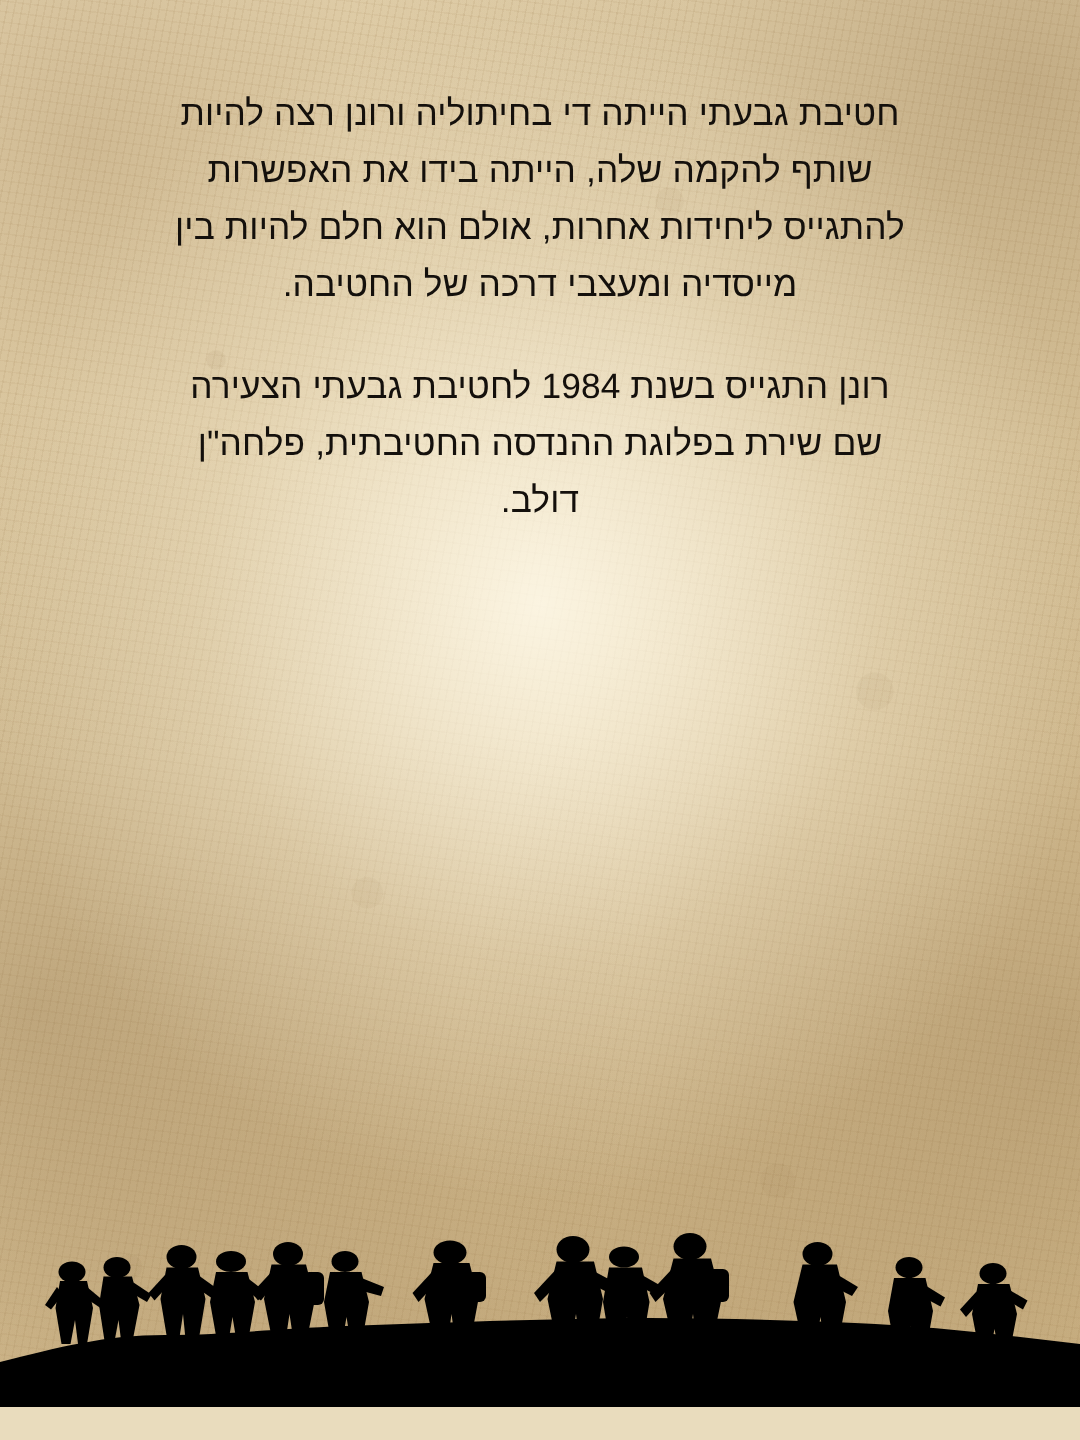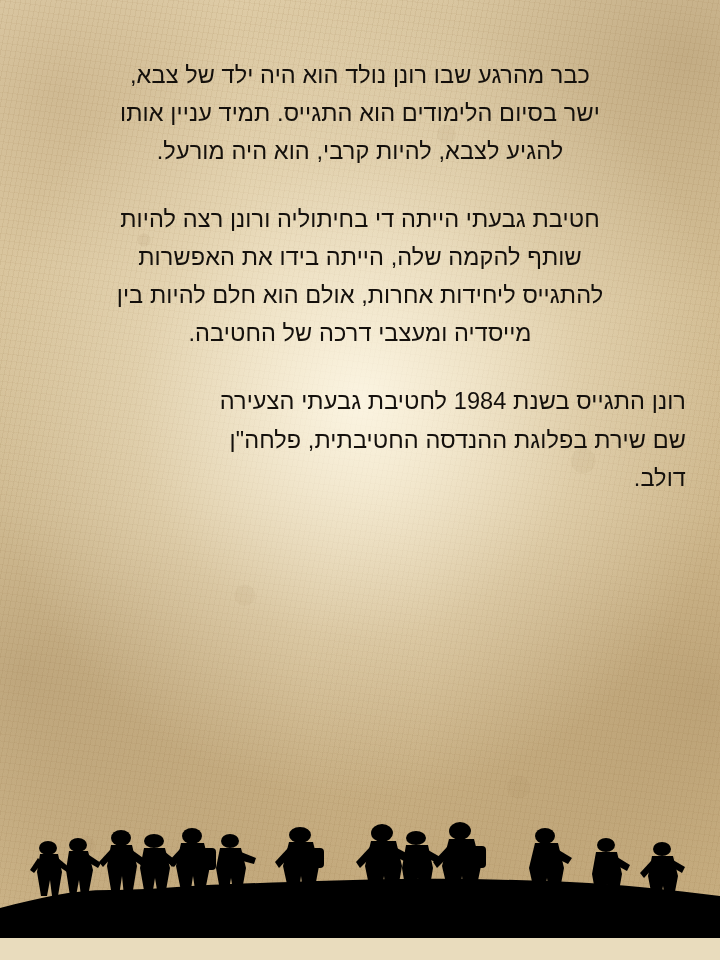--- a/index.html
+++ b/index.html
@@ -58,21 +58,21 @@
     color: #14100c;
     font-size: 23.5px;
     line-height: 1.62;
     letter-spacing: 0.1px;
   }
 
   .para {
     margin: 0 0 30px 0;
     white-space: pre-line;
   }
-  .para:last-child { margin-bottom: 0; text-align: right; }
+  .para:last-child { margin-bottom: 0; }
 
   
   .silhouette {
     position: absolute;
     left: 0;
     bottom: 0;
     width: 720px;
     height: 220px;
     pointer-events: none;
   }
@@ -88,23 +88,20 @@
   }
 </style>
 </head>
 <body>
 
 <div class="page">
 
   <div class="grain"></div>
 
   <div class="text-body">
-    <p class="para">כבר מהרגע שבו רונן נולד הוא היה ילד של צבא,
-ישר בסיום הלימודים  הוא התגייס. תמיד עניין אותו
-להגיע לצבא, להיות קרבי, הוא היה מורעל.</p>
     <p class="para">חטיבת גבעתי הייתה די בחיתוליה ורונן רצה להיות
 שותף להקמה שלה, הייתה בידו את האפשרות
 להתגייס ליחידות אחרות, אולם הוא חלם להיות בין
 מייסדיה ומעצבי דרכה של החטיבה.</p>
     <p class="para">רונן התגייס בשנת 1984 לחטיבת גבעתי הצעירה
 שם שירת בפלוגת ההנדסה החטיבתית, פלחה"ן
 דולב.</p>
   </div>
 
   <div class="silhouette">

